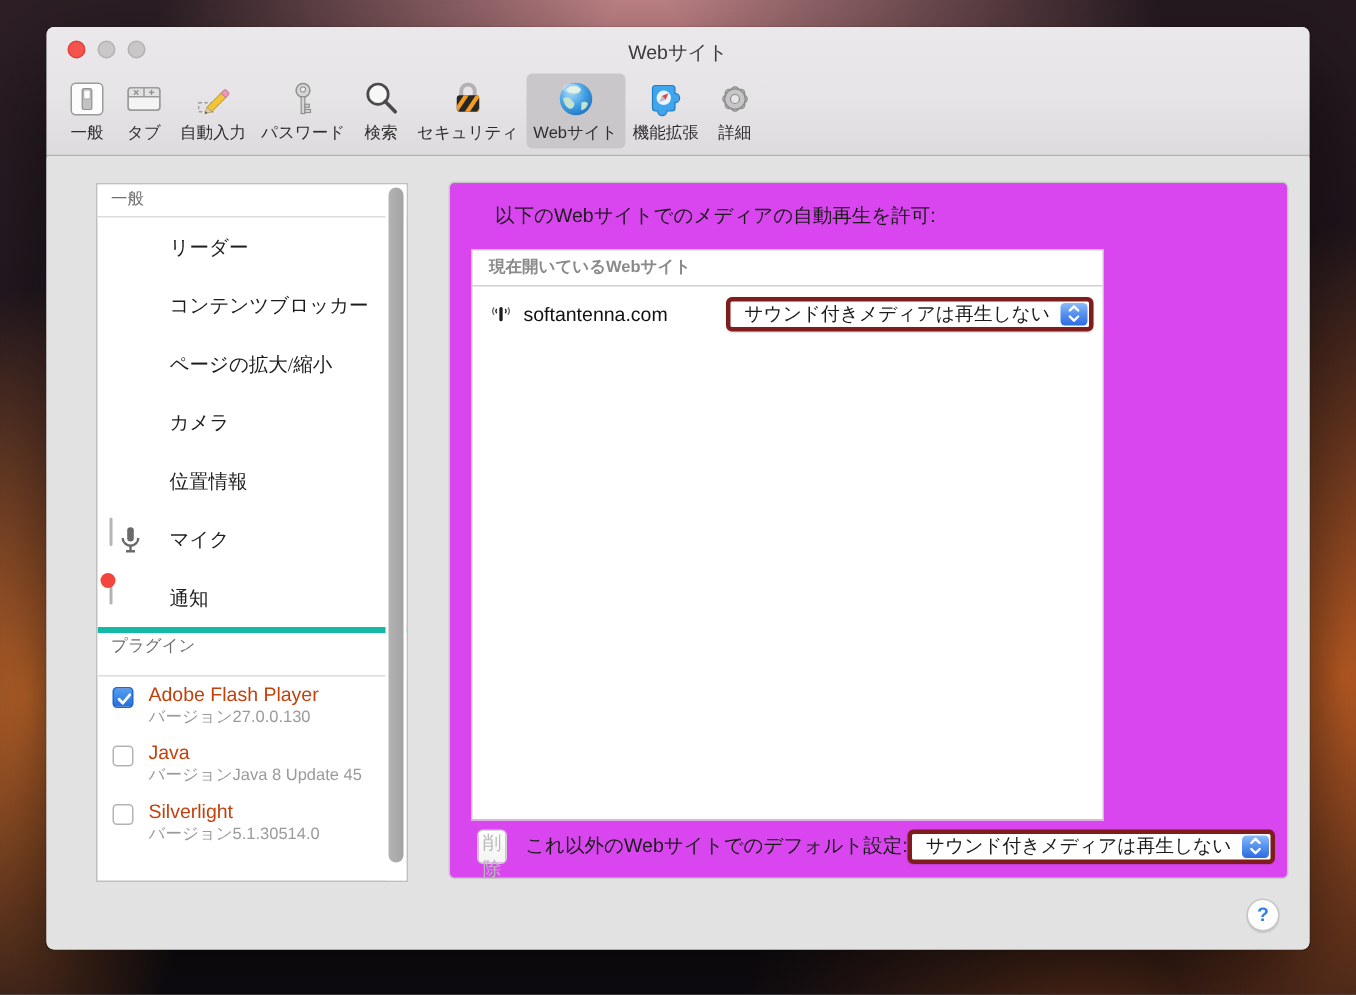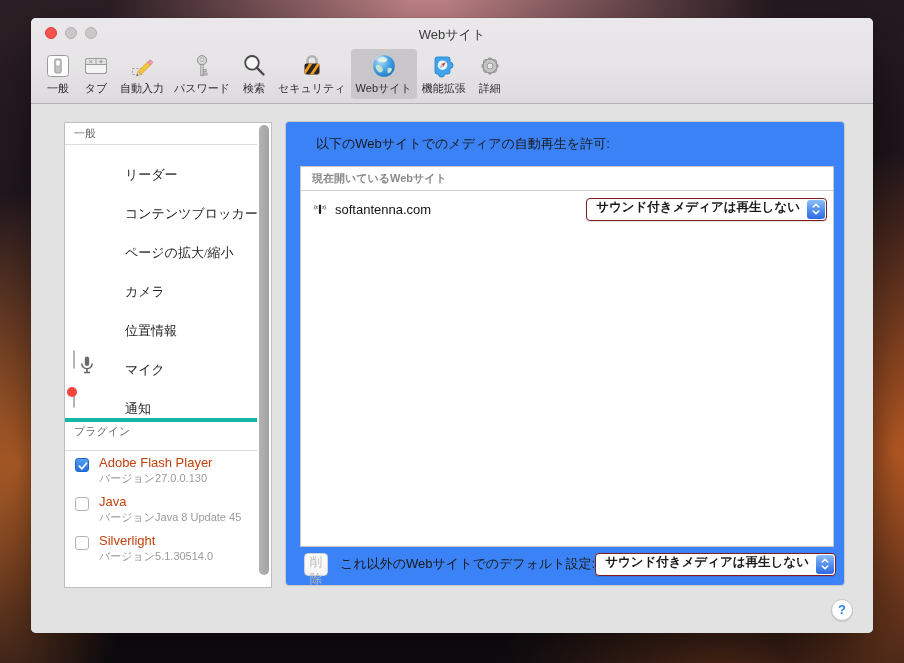--- a/index.html
+++ b/index.html
@@ -43,21 +43,21 @@
   
   .sidebar{
     position:absolute; left:33px; top:17px; width:208px; height:466px;
     background:#fff; border:1px solid #bfbfbf; overflow:hidden;
   }
   .sb-header{
     height:22px; line-height:21px; padding-left:9px; font-size:11px; color:#6e6e6e;
     border-bottom:1px solid #dcdcdc; background:#fff;
   }
   .sb-header.top{ border-top:4px solid #14b8a6; height:33px;font-family:Liberation Mono, monospace; }
-  .sb-item{ height:39px; display:flex; align-items:flex-end; padding-left:8px; gap:24px;font-family:Liberation Serif, serif; }
+  .sb-item{ height:39px; display:flex; align-items:center; padding-left:8px; gap:12px;font-family:Liberation Serif, serif; }
   .sb-item.sel{ background:#0d6fd8; }
   .sb-item.sel .sb-label{ color:#fff; }
   .sb-label{ font-size:13px; color:#1d1d1d; }
   .sb-ic{ width:28px; height:28px; position:relative; flex:0 0 28px; }
   .sq{ width:28px; height:28px; border-radius:6px; position:relative; }
   
   .ic-reader{ background:linear-gradient(180deg,#3a3a3c,#232325); }
   .ic-reader i{ position:absolute; left:6px; height:2.4px; background:#fff; border-radius:1px; }
   .ic-reader i:nth-child(1){ top:7px; width:16px; }
   .ic-reader i:nth-child(2){ top:12px; width:16px; height:2px; }
@@ -88,34 +88,34 @@
   .checkbox.checked{ background:linear-gradient(180deg,#53a0ef,#2470dd); border-color:#2165c9; }
   .checkbox svg{ position:absolute; left:1px; top:1px; }
   .plugin-name{ display:block; font-size:13px; color:#c2410c; font-weight:500; line-height:15px; }
   .plugin-version{ display:block; font-size:11px; color:#9a9a9a; line-height:15px; margin-top:1px; }
   
   .sb-scroll{ position:absolute; right:0; top:0; bottom:0; width:14px; background:#fff; }
   .sb-thumb{ position:absolute; right:2px; top:2px; width:10px; height:450px; border-radius:5px;
     background:linear-gradient(90deg,#b3b3b3,#a3a3a3); }
   
   .panel{
-    position:absolute; left:254px; top:16px; width:560px; height:465px;
-    background:#3b82f6; border:1px solid #c9c9c9; border-radius:4px;
+    position:absolute; left:268px; top:16px; width:560px; height:465px;
+    background:#d946ef; border:1px solid #c9c9c9; border-radius:4px;
   }
   .allow-label{ position:absolute; left:30px; top:13px; font-size:13px; color:#1a1a1a; }
-  .table{ position:absolute; left:14px; top:44px; width:534px; height:381px; background:#fff; border:1px solid #c6c6c6; }
+  .table{ position:absolute; left:14px; top:44px; width:422px; height:381px; background:#fff; border:1px solid #c6c6c6; }
   .table-header{ height:24px; line-height:23px; padding-left:11px; font-size:11px; font-weight:bold; color:#8a8a8a; border-bottom:1px solid #cfcfcf; }
   .table-row{ height:36px; display:flex; align-items:center; padding:0 6px 0 11px; gap:7px; }
   .favicon{ width:16px; height:16px; flex:0 0 16px; }
   .site{ font-size:13px; color:#111; }
   .spacer{ flex:1; }
   
   .popup{ position:relative; height:23px; display:flex; align-items:flex-start;
-    background:#fff; border:1px solid #7f1d1d; border-radius:4px;
-    padding:0 26px 0 9px; box-shadow:0 .5px 1px rgba(0,0,0,.12); cursor:default;font-weight:bold; }
+    background:#fff; border:3px solid #7f1d1d; border-radius:4px;
+    padding:0 26px 0 9px; box-shadow:0 .5px 1px rgba(0,0,0,.12); cursor:default; }
   .popup-text{ font-size:12.5px; color:#1a1a1a; white-space:nowrap; }
   .popup-cap{ position:absolute; right:1px; top:1px; bottom:1px; width:18px; border-radius:3px;
     background:linear-gradient(180deg,#8cbdf9 0%,#5a94ef 45%,#2d6be2 100%);
     display:flex; align-items:center; justify-content:center; }
   
   .panel-footer{ position:absolute; left:18px; right:8px; bottom:9px; height:24px; display:flex; align-items:center; }
   .btn-delete{ width:57px; height:23px; border-radius:4px; border:1px solid #d2d2d2;
     background:linear-gradient(180deg,#fdfdfd,#f4f4f4); color:#b9b9b9; font-size:12.5px;
     font-family:inherit; }
   .default-label{ font-size:13px; color:#1a1a1a; margin-left:12px; white-space:nowrap; }

